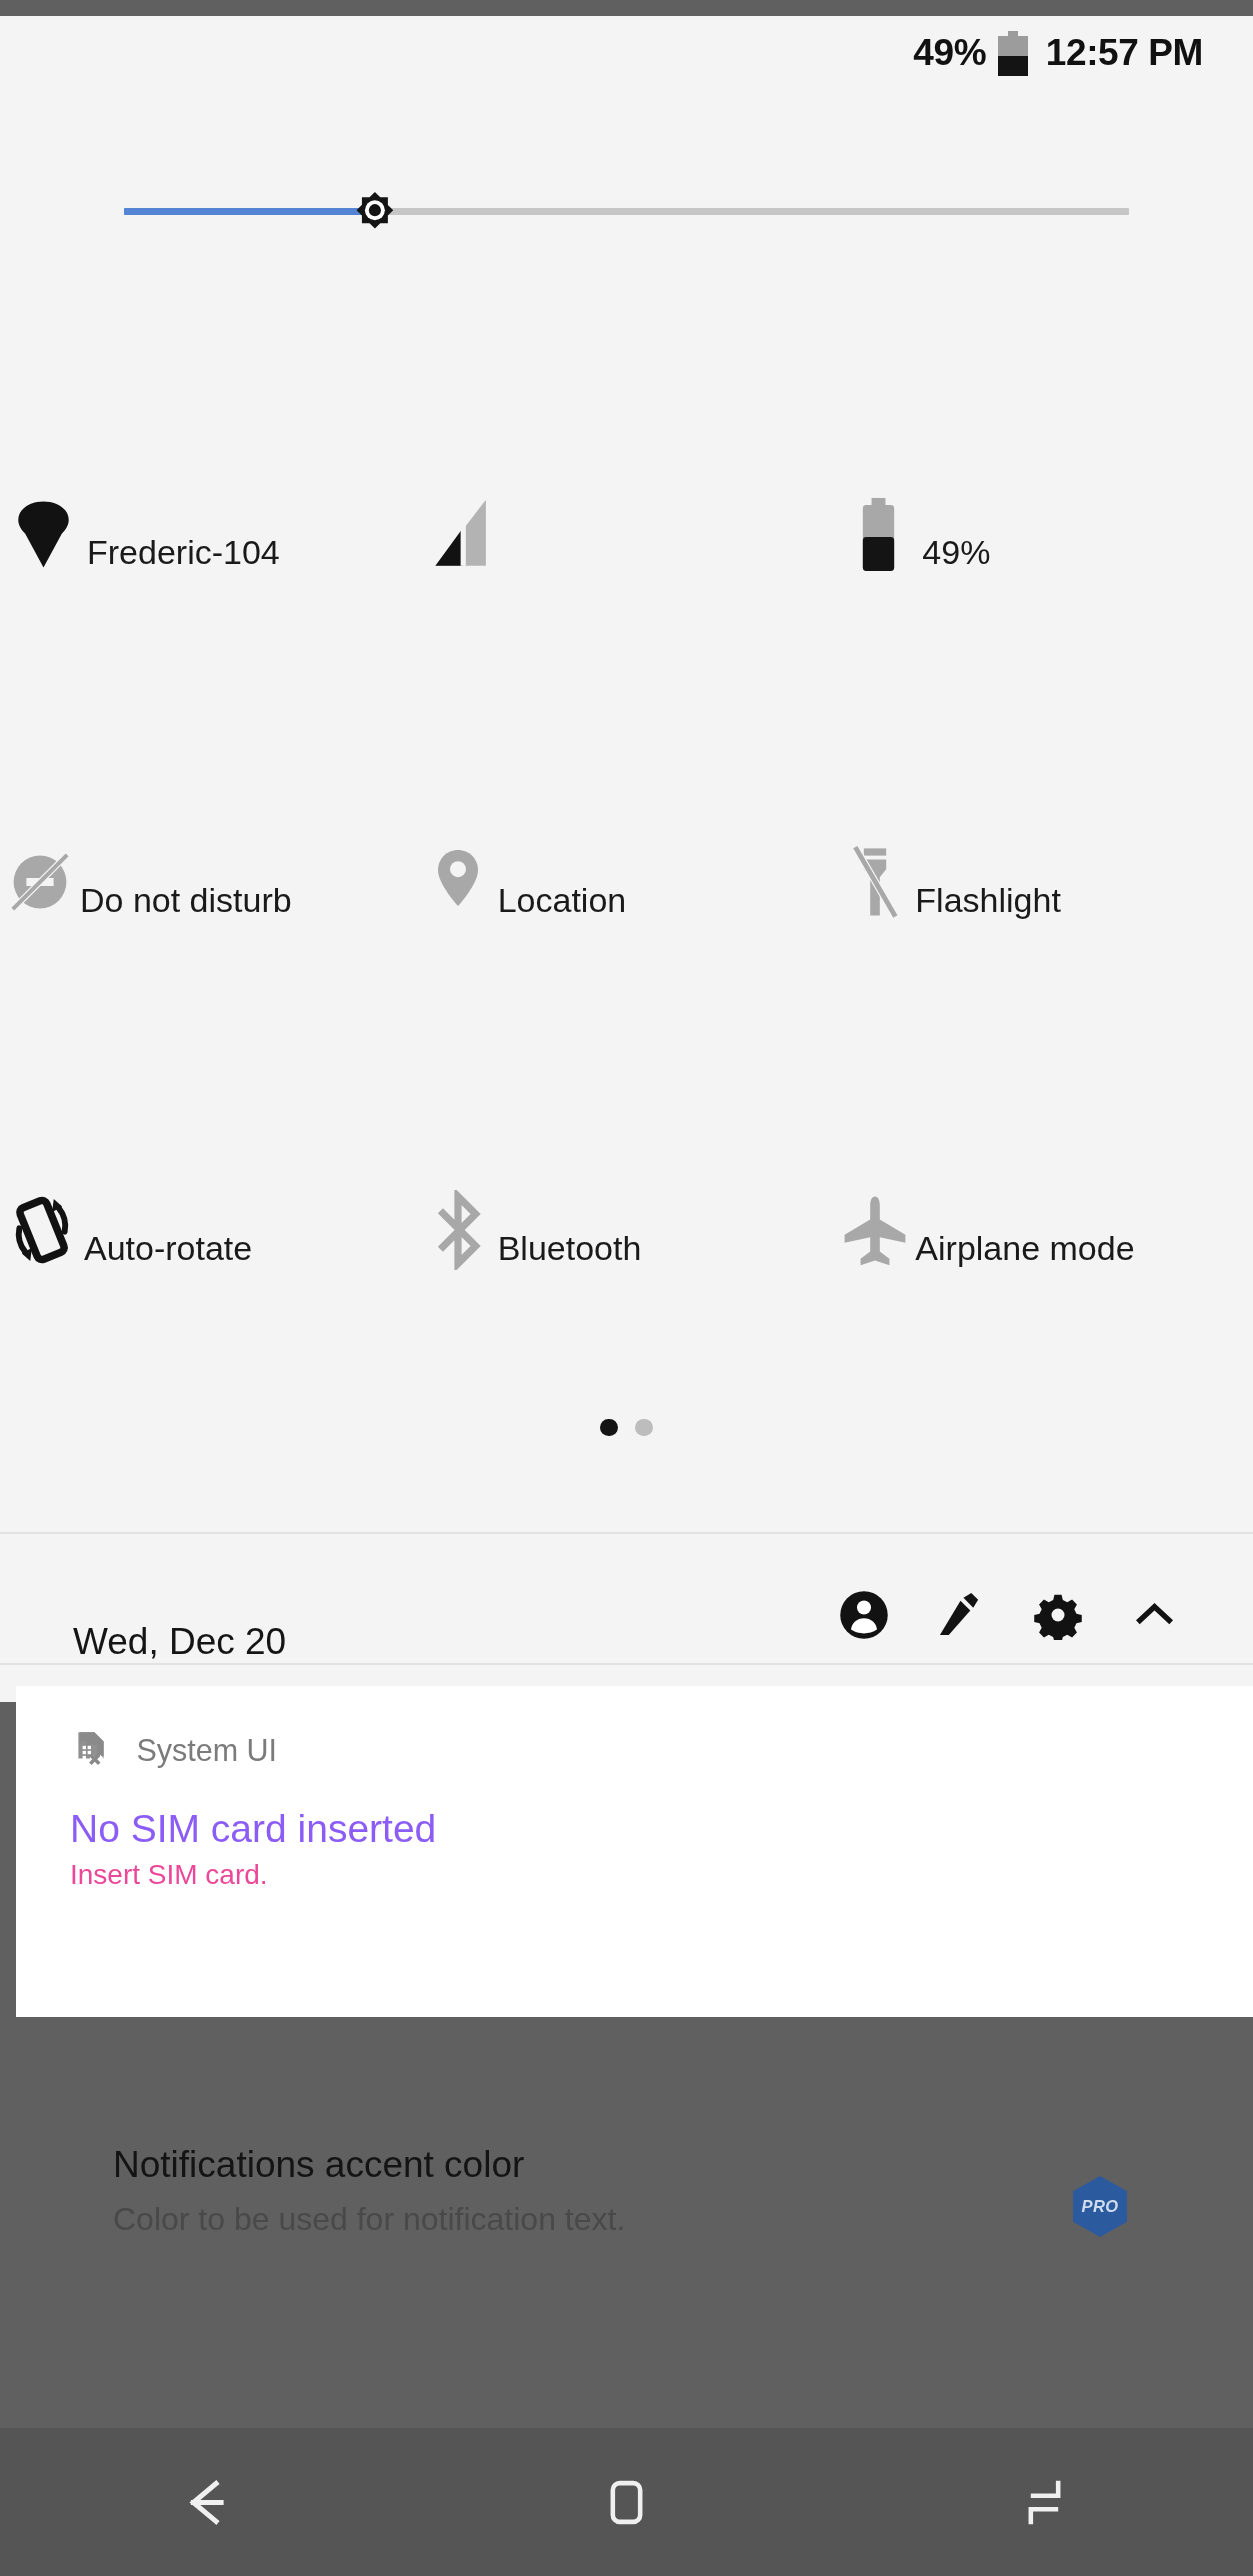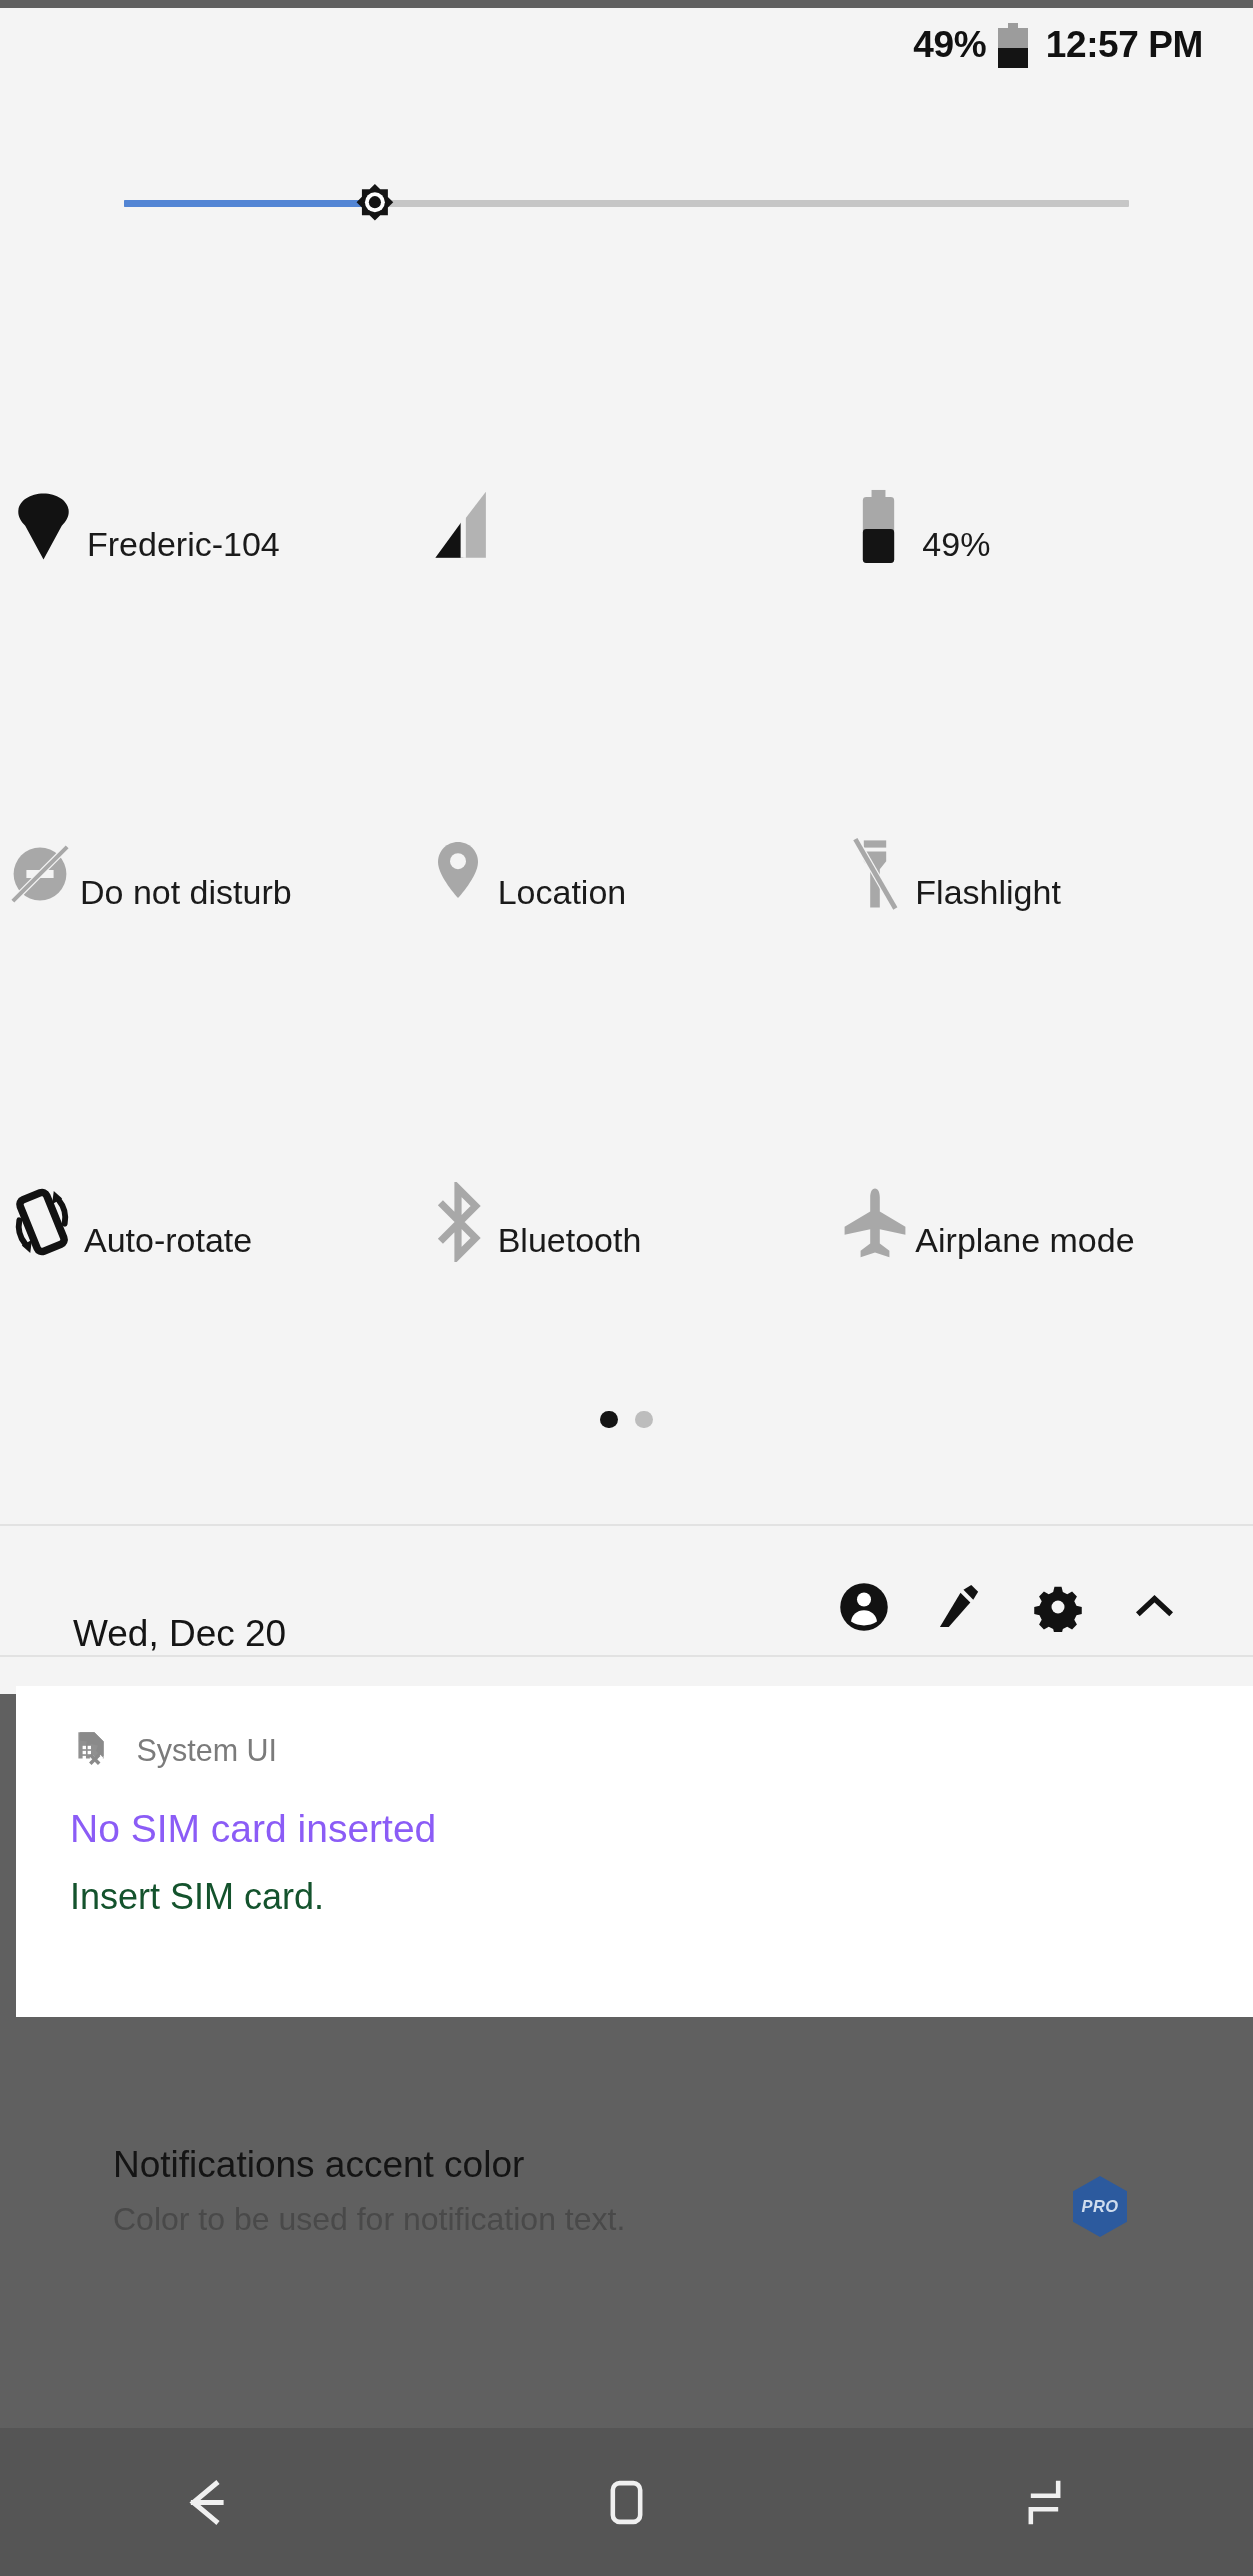--- a/index.html
+++ b/index.html
@@ -44,21 +44,21 @@
     clip-path:polygon(50% 0%, 100% 25%, 100% 75%, 50% 100%, 0% 75%, 0% 25%);
   }
   #pro-badge .pro-text {
     position:absolute; left:0; top:0; width:54px; height:61px;
     display:flex; align-items:center; justify-content:center;
     font-size:16.5px; font-weight:bold; color:#cfdcee; letter-spacing:0.4px;
   }
 
   
   #shade {
-    position:absolute; left:0; top:8px; width:1253px; height:1686px;
+    position:absolute; left:0; top:16px; width:1253px; height:1686px;
     background:#F4F4F4;
     z-index:5;
   }
 
   
   #status-bar {
     position:absolute; left:0; top:0; width:1253px; height:74px;
     display:flex; align-items:center; justify-content:flex-end;
     padding-right:50px; gap:0;
   }
@@ -154,21 +154,21 @@
   #notif-panel .notif-head {
     display:flex; align-items:center; gap:24.4px; height:44px;
   }
   #notif-panel .notif-app {
     font-size:30.5px; color:#7b7b7b;
   }
   #notif-panel .notif-title {
     margin-top:35px; font-size:39px; color:#8b5cf6;
   }
   #notif-panel .notif-body {
-    margin-top:25px; font-size:36px; color:#14532d;
+    margin-top:8px; font-size:28px; color:#ec4899;
   }
 
   
   #nav-bar {
     position:absolute; left:0; top:2428px; width:1253px; height:148px;
     background:#555555; z-index:7;
     display:flex; align-items:center;
   }
   #nav-bar .nav-btn {
     flex:1 1 0; display:flex; align-items:center; justify-content:center;

